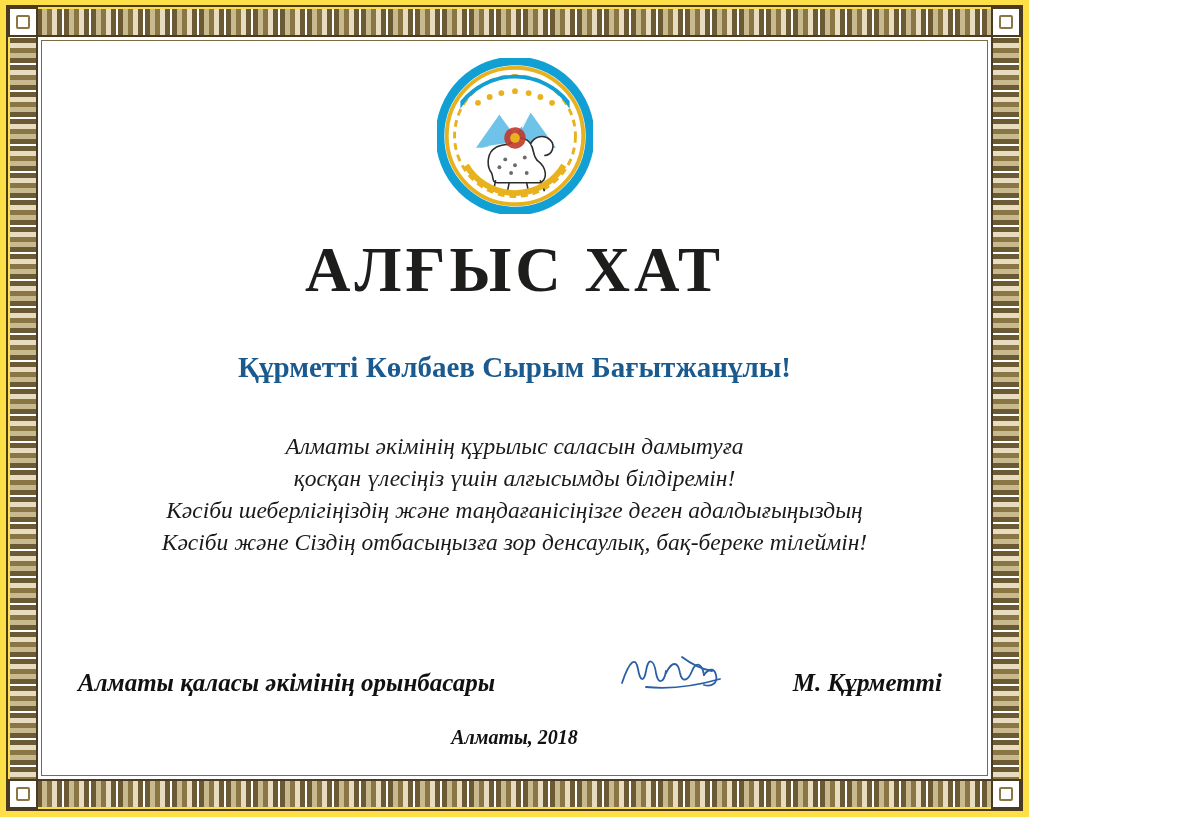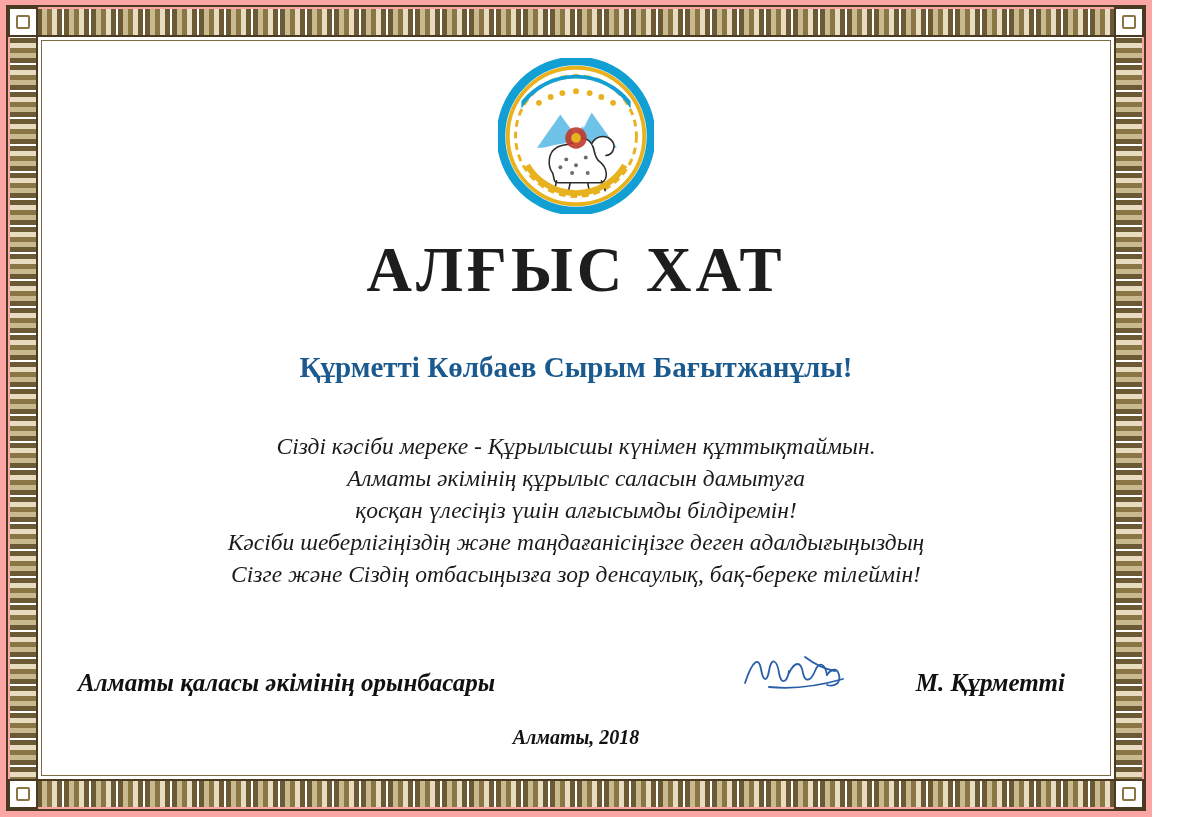--- a/index.html
+++ b/index.html
@@ -9,24 +9,24 @@
   }
   body {
     width: 1183px;
     height: 817px;
     font-family: "Liberation Serif", serif;
     overflow: hidden;
   }
 
   .certificate {
     position: relative;
-    width: 1152px;
+    width: 1029px;
     height: 817px;
     box-sizing: border-box;
-    background: #fca5a5;
+    background: #fde047;
   }
 
   
   .border-outer {
     position: absolute;
     left: 6px;
     top: 5px;
     right: 6px;
     bottom: 6px;
     border: 2px solid #4a3a22;
@@ -273,25 +273,24 @@
 
         <path d="M30 110 A58 58 0 0 0 130 110" fill="none" stroke="#e8b21f" stroke-width="6"></path>
       </svg>
     </div>
 
     <div class="title">АЛҒЫС ХАТ</div>
 
     <div class="greeting">Құрметті Көлбаев Сырым Бағытжанұлы!</div>
 
     <div class="body-text">
-      <div>Сізді кәсіби мереке - Құрылысшы күнімен құттықтаймын.</div>
       <div>Алматы әкімінің құрылыс саласын дамытуға</div>
       <div>қосқан үлесіңіз үшін алғысымды білдіремін!</div>
       <div>Кәсіби шеберлігіңіздің және таңдағанісіңізге деген адалдығыңыздың</div>
-      <div>Сізге және Сіздің отбасыңызға зор денсаулық, бақ-береке тілеймін!</div>
+      <div>Кәсіби және Сіздің отбасыңызға зор денсаулық, бақ-береке тілеймін!</div>
     </div>
 
     <div class="signature-row">
       <div class="sig-title">Алматы қаласы әкімінің орынбасары</div>
       <div class="sig-name">М. Құрметті</div>
       <div class="sig-mark">
         <svg viewBox="0 0 120 46" width="120" height="46" aria-hidden="true">
           <g fill="none" stroke="#2a5fa8" stroke-width="1.8" stroke-linecap="round">
             <path d="M6 34 C14 10 20 8 22 20 C24 32 28 34 30 22 C32 8 38 10 40 24 C42 36 48 34 50 22"></path>
             <path d="M50 24 C56 12 62 12 64 24 C66 34 72 32 76 22 C80 12 86 14 88 26"></path>

